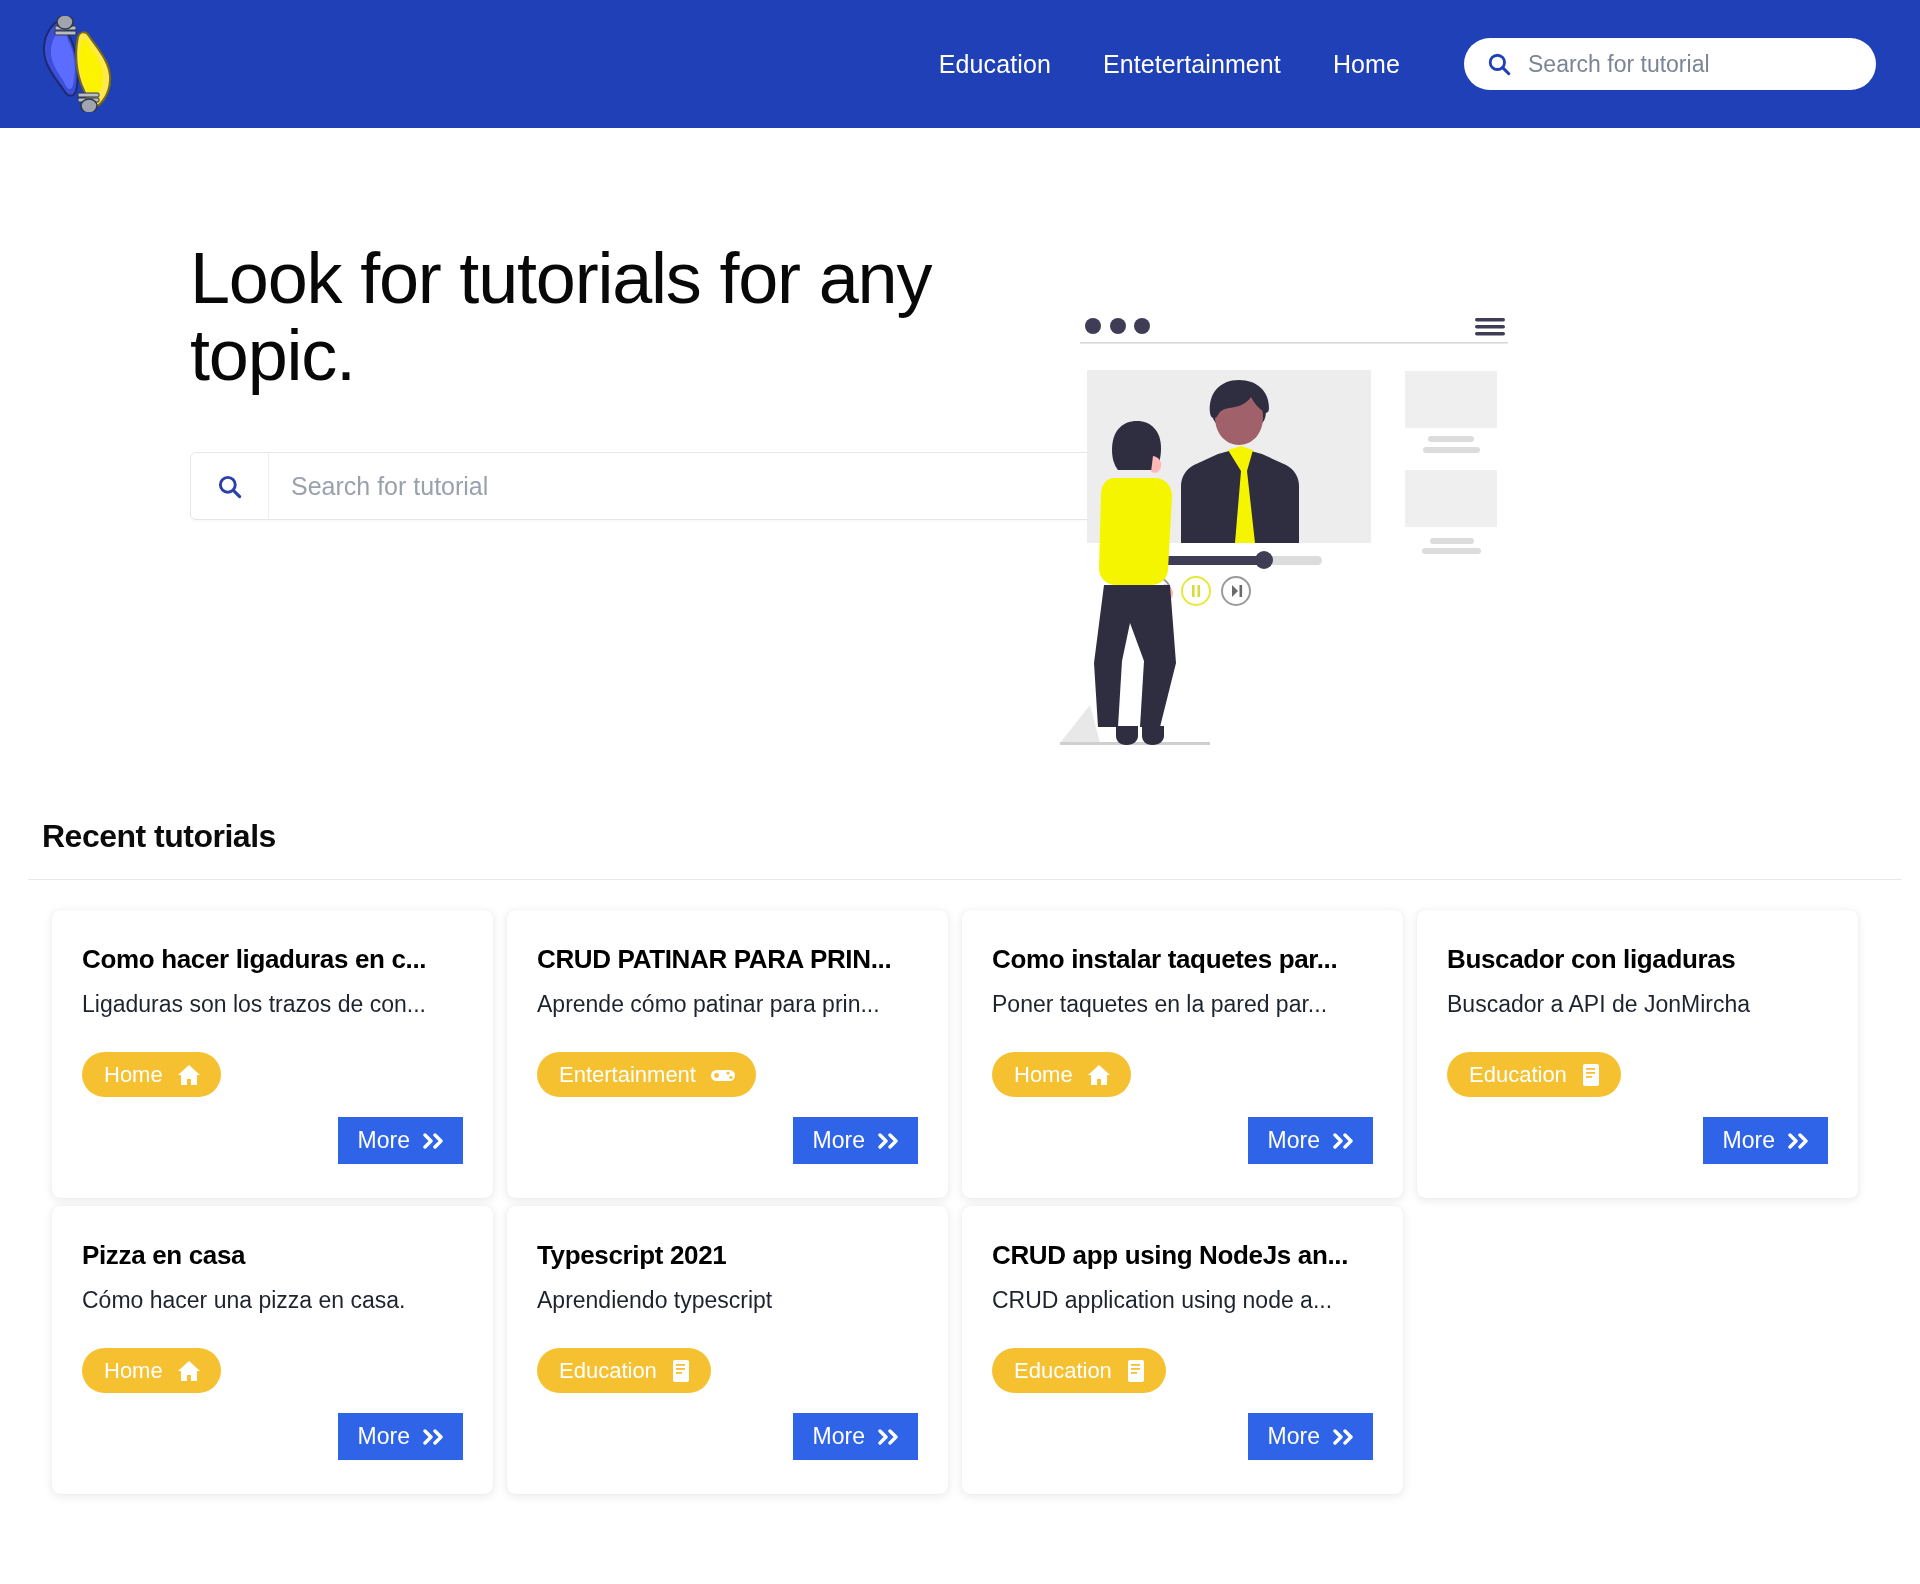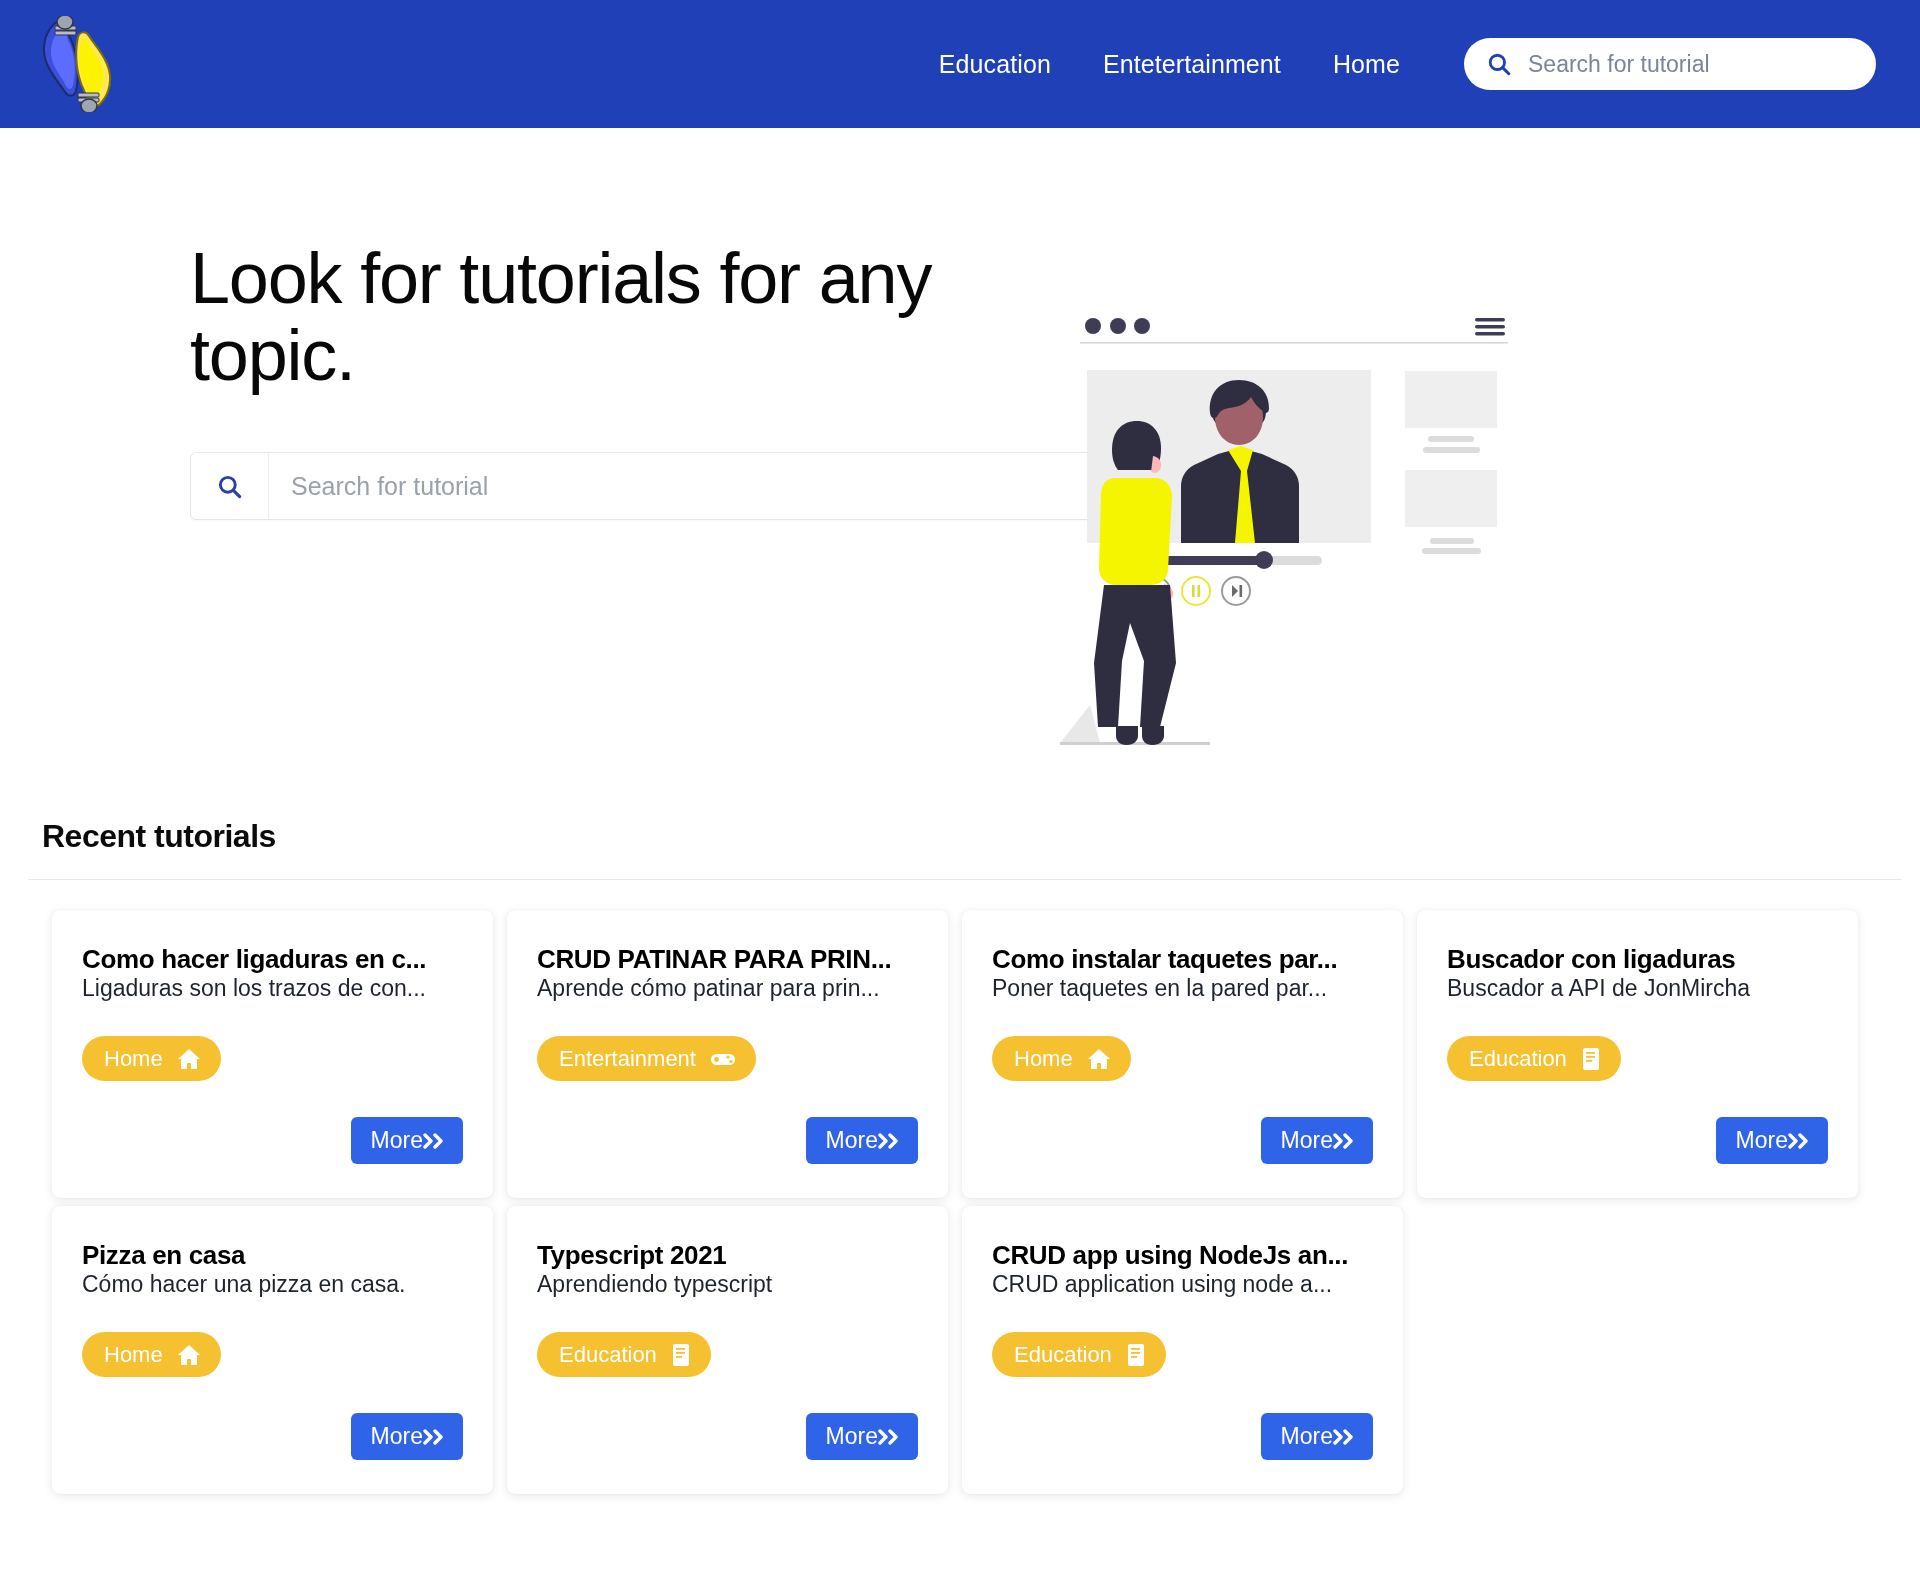--- a/index.html
+++ b/index.html
@@ -151,20 +151,21 @@
   }
   .card-title {
     font-size: 26px;
     font-weight: 700;
     color: #000000;
     letter-spacing: -.35px;
     white-space: nowrap;
     overflow: hidden;
   }
   .card-desc {
+    margin-top: 16px;
     font-size: 23px;
     color: #1e242e;
     white-space: nowrap;
     overflow: hidden;
   }
   .badge {
     margin-top: 34px;
     align-self: flex-start;
     background: #f5c131;
     color: #ffffff;
@@ -178,25 +179,26 @@
     cursor: pointer;
   }
   .badge svg { display: block; flex: 0 0 auto; }
   .more-btn {
     position: absolute;
     right: 30px;
     bottom: 34px;
     background: #2f63e8;
     color: #ffffff;
     border: 0;
-    border-radius: 6px;
+    border-radius: 0;
     height: 47px;
     padding: 0 18px 0 20px;
     display: inline-flex;
     align-items: center;
+    gap: 13px;
     font-family: inherit;
     font-size: 23px;
     cursor: pointer;
   }
   .more-btn svg { display: block; }
 </style>
 </head>
 <body>
 
 <div class="header">

